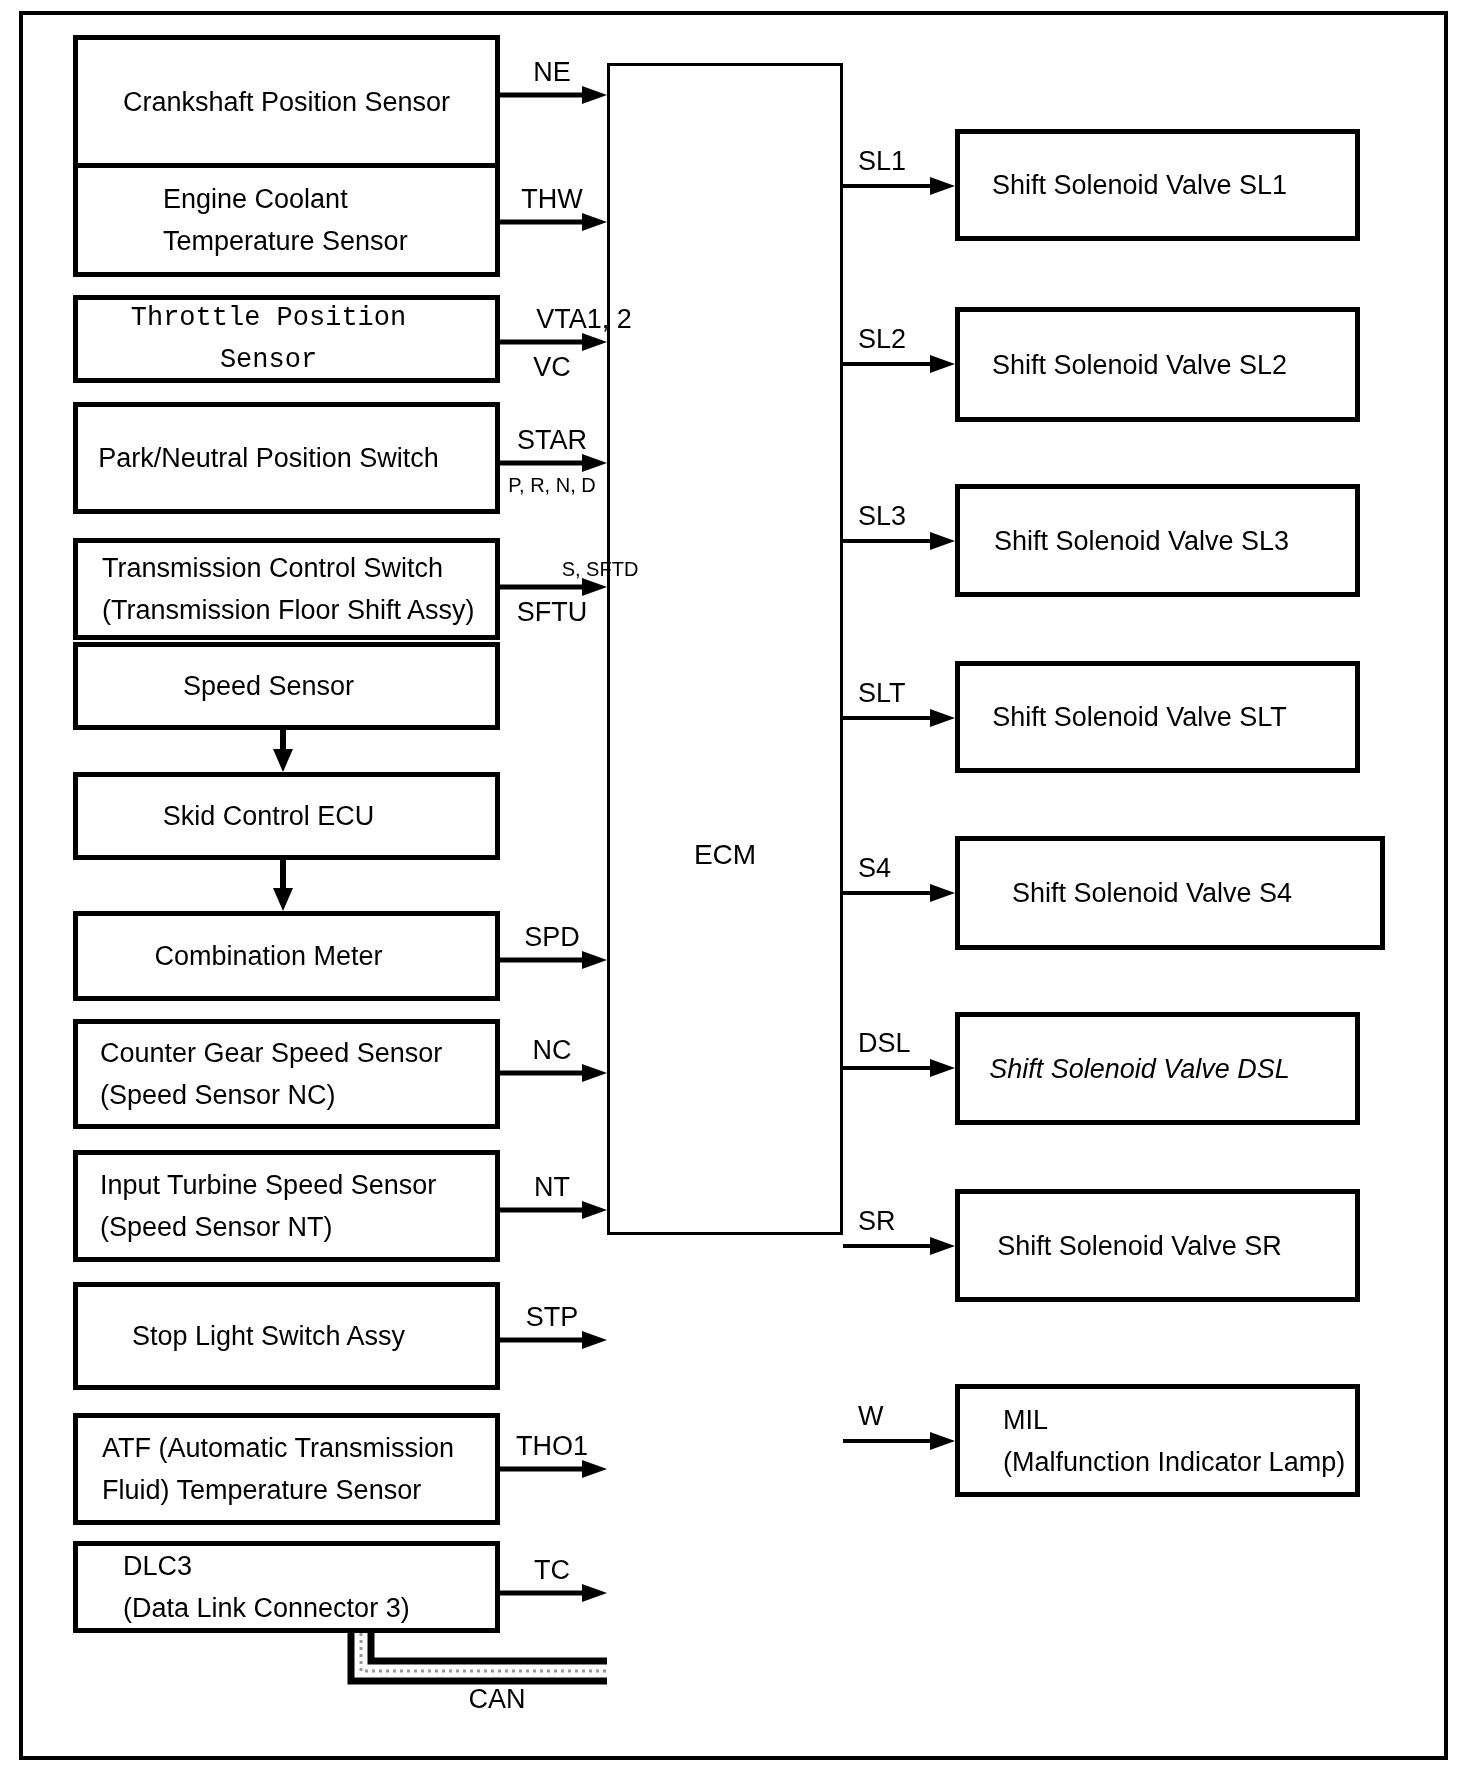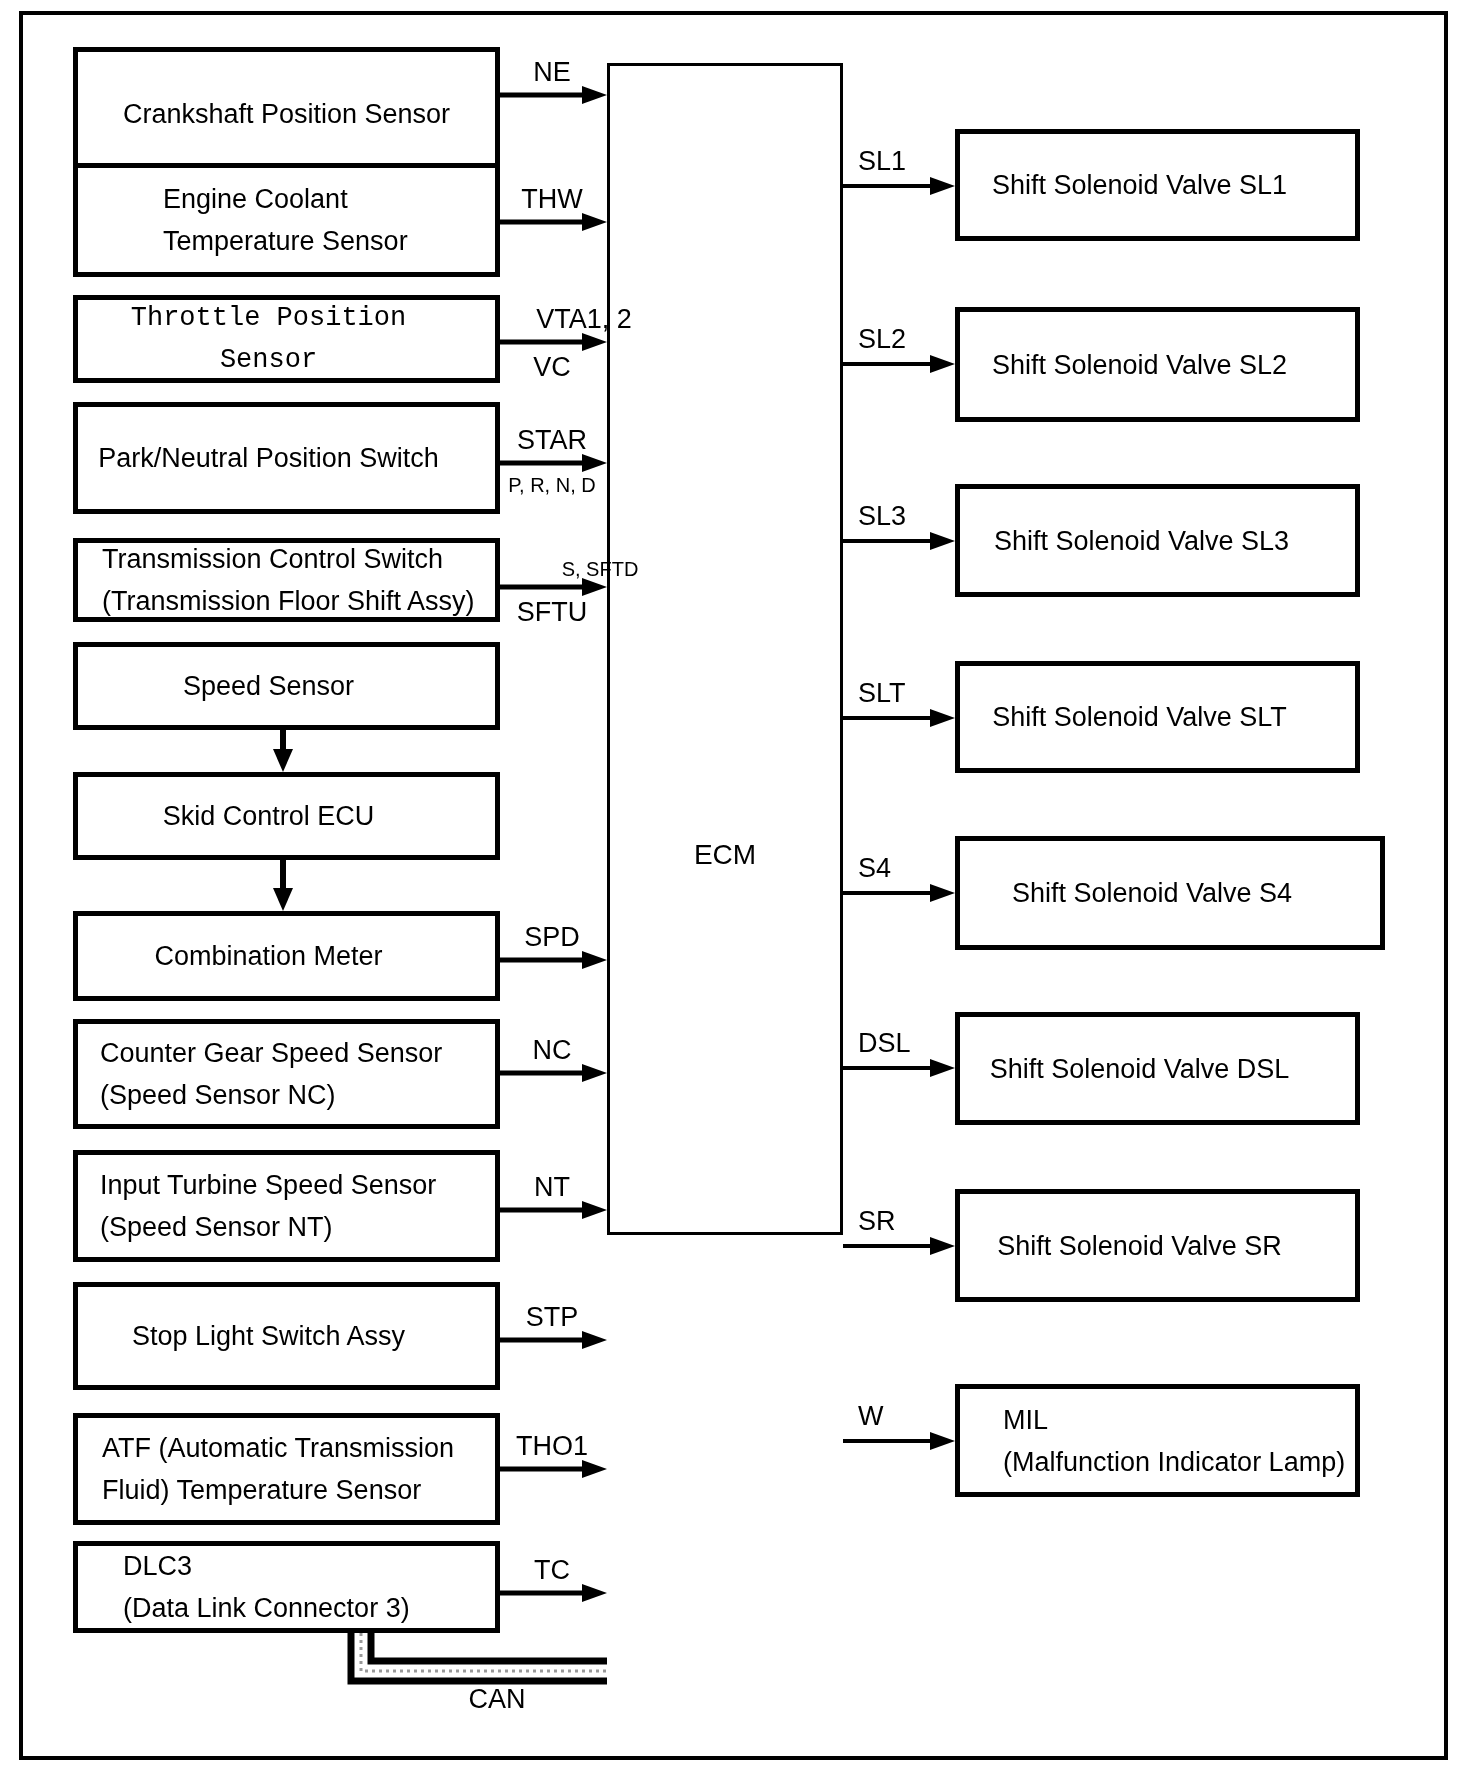--- a/index.html
+++ b/index.html
@@ -84,34 +84,34 @@
       <polygon points="283,911 273,888 293,888" fill="#000000"></polygon>
       <path d="M 361 1633 L 361 1671 L 607 1671" fill="none" stroke="#000000" stroke-width="27" stroke-linejoin="miter"></path>
       <path d="M 361 1633 L 361 1671 L 607 1671" fill="none" stroke="#ffffff" stroke-width="13"></path>
       <path d="M 361 1633 L 361 1671 L 607 1671" fill="none" stroke="#999999" stroke-width="3" stroke-dasharray="3 4"></path>
     </svg>
   <div class="outer-border"></div>
   <div class="ecm-box" style="left:607px;top:63px;width:236px;height:1172px;">
     <div class="ecm-label" style="top:773px;">ECM</div>
   </div>
   <div class="can-label" style="left:427px;top:1684px;width:140px;">CAN</div>
-<div class="node-box center" style="left: 73px; top: 35px; width: 427px; height: 134px;  margin-top: 12px;">
+<div class="node-box center" style="left: 73px; top: 35px; width: 427px; height: 134px; ">
       <span>Crankshaft Position Sensor</span>
     </div>
     <div class="node-box left" style="left: 73px; top: 163px; width: 427px; height: 114px; padding-left: 85px;">
       <span>Engine Coolant</span>
       <span>Temperature Sensor</span>
     </div>
     <div class="node-box center" style="left: 73px; top: 295px; width: 427px; height: 88px; padding-right: 36px; font-family: Liberation Mono, monospace;">
       <span>Throttle Position Sensor</span>
     </div>
     <div class="node-box center" style="left: 73px; top: 402px; width: 427px; height: 112px; padding-right: 36px;">
       <span>Park/Neutral Position Switch</span>
     </div>
-    <div class="node-box left" style="left: 73px; top: 538px; width: 427px; height: 84px; padding-left: 24px;">
+    <div class="node-box left" style="left: 73px; top: 538px; width: 427px; height: 102px; padding-left: 24px;">
       <span>Transmission Control Switch</span>
       <span>(Transmission Floor Shift Assy)</span>
     </div>
     <div class="node-box center" style="left: 73px; top: 642px; width: 427px; height: 88px; padding-right: 36px;">
       <span>Speed Sensor</span>
     </div>
     <div class="node-box center" style="left: 73px; top: 772px; width: 427px; height: 88px; padding-right: 36px;">
       <span>Skid Control ECU</span>
     </div>
     <div class="node-box center" style="left: 73px; top: 911px; width: 427px; height: 90px; padding-right: 36px;">
@@ -144,21 +144,21 @@
     </div>
     <div class="node-box center" style="left: 955px; top: 484px; width: 405px; height: 113px; padding-right: 32px;">
       <span>Shift Solenoid Valve SL3</span>
     </div>
     <div class="node-box center" style="left: 955px; top: 661px; width: 405px; height: 112px; padding-right: 36px;">
       <span>Shift Solenoid Valve SLT</span>
     </div>
     <div class="node-box center" style="left: 955px; top: 836px; width: 430px; height: 114px; padding-right: 36px;">
       <span>Shift Solenoid Valve S4</span>
     </div>
-    <div class="node-box center" style="left: 955px; top: 1012px; width: 405px; height: 113px; padding-right: 36px;">
+    <div class="node-box center" style="left: 955px; top: 1012px; width: 405px; height: 113px; padding-right: 36px; font-style: italic;">
       <span>Shift Solenoid Valve DSL</span>
     </div>
     <div class="node-box center" style="left: 955px; top: 1189px; width: 405px; height: 113px; padding-right: 36px;">
       <span>Shift Solenoid Valve SR</span>
     </div>
     <div class="node-box left" style="left: 955px; top: 1384px; width: 405px; height: 113px; padding-left: 43px;">
       <span>MIL</span>
       <span>(Malfunction Indicator Lamp)</span>
     </div>
     <div class="sig mid" style="left: 500px; width: 104px; top: 57px;">NE</div>

